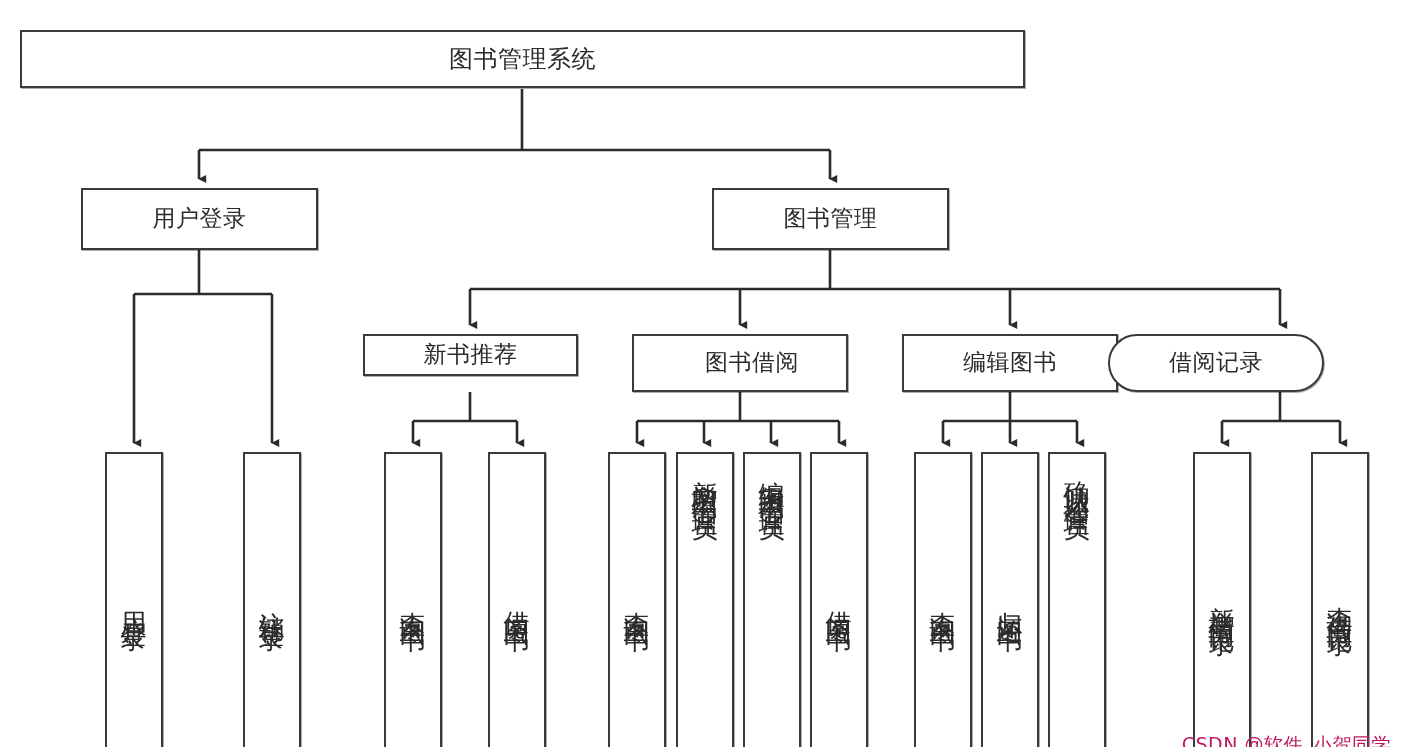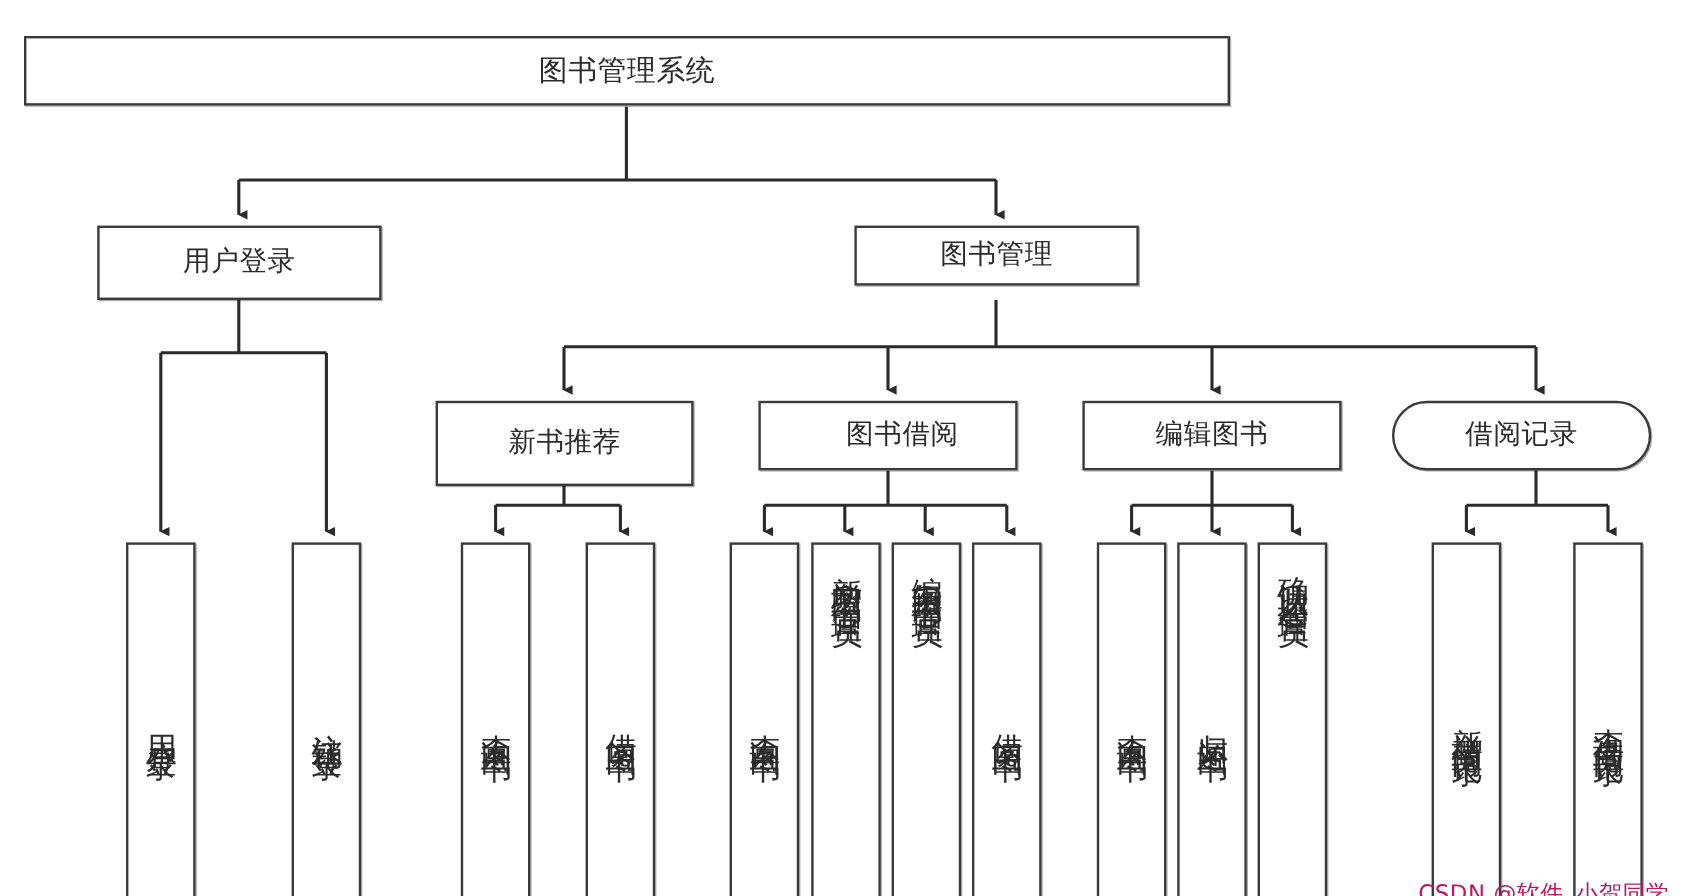--- a/index.html
+++ b/index.html
@@ -139,34 +139,34 @@
     </g>
   </svg>
 
   <div class="node h root" style="left:20px; top:13px; width:1005px; height:58px;">
     <span class="label">图书管理系统</span>
   </div>
 
   <div class="node h" style="left:81px; top:171px; width:237px; height:62px;">
     <span class="label">用户登录</span>
   </div>
-  <div class="node h" style="left:712px; top:171px; width:237px; height:50px;">
+  <div class="node h" style="left:712px; top:171px; width:237px; height:62px;">
     <span class="label">图书管理</span>
   </div>
 
-  <div class="node h" style="left:363px; top:317px; width:215px; height:71px;">
+  <div class="node h" style="left:363px; top:317px; width:215px; height:42px;">
     <span class="label">新书推荐</span>
   </div>
   <div class="node h" style="left:632px; top:317px; width:216px; height:58px;padding-left:24px;">
     <span class="label">图书借阅</span>
   </div>
   <div class="node h" style="left:902px; top:317px; width:216px; height:58px;">
     <span class="label">编辑图书</span>
   </div>
-  <div class="node h" style="left:1160px; top:317px; width:216px; height:58px;border-radius:29px;">
+  <div class="node h" style="left:1108px; top:317px; width:216px; height:58px;border-radius:29px;">
     <span class="label">借阅记录</span>
   </div>
 
   <div class="node v mid" style="left:105px; top:435px; width:58px; height:298px;">
     <span class="label">用户登录</span>
   </div>
   <div class="node v mid" style="left:243px; top:435px; width:58px; height:298px;">
     <span class="label">注销登录</span>
   </div>
 

